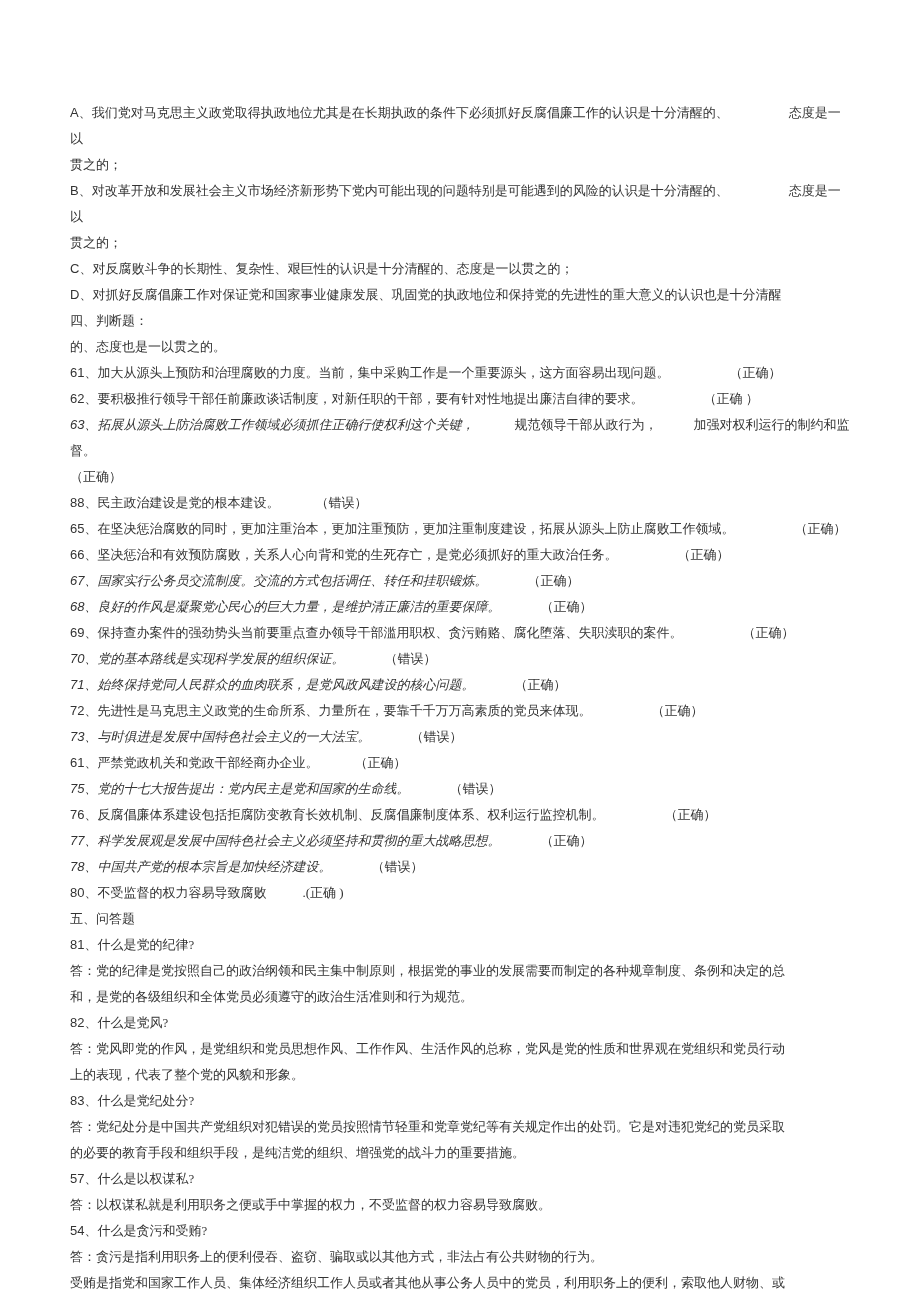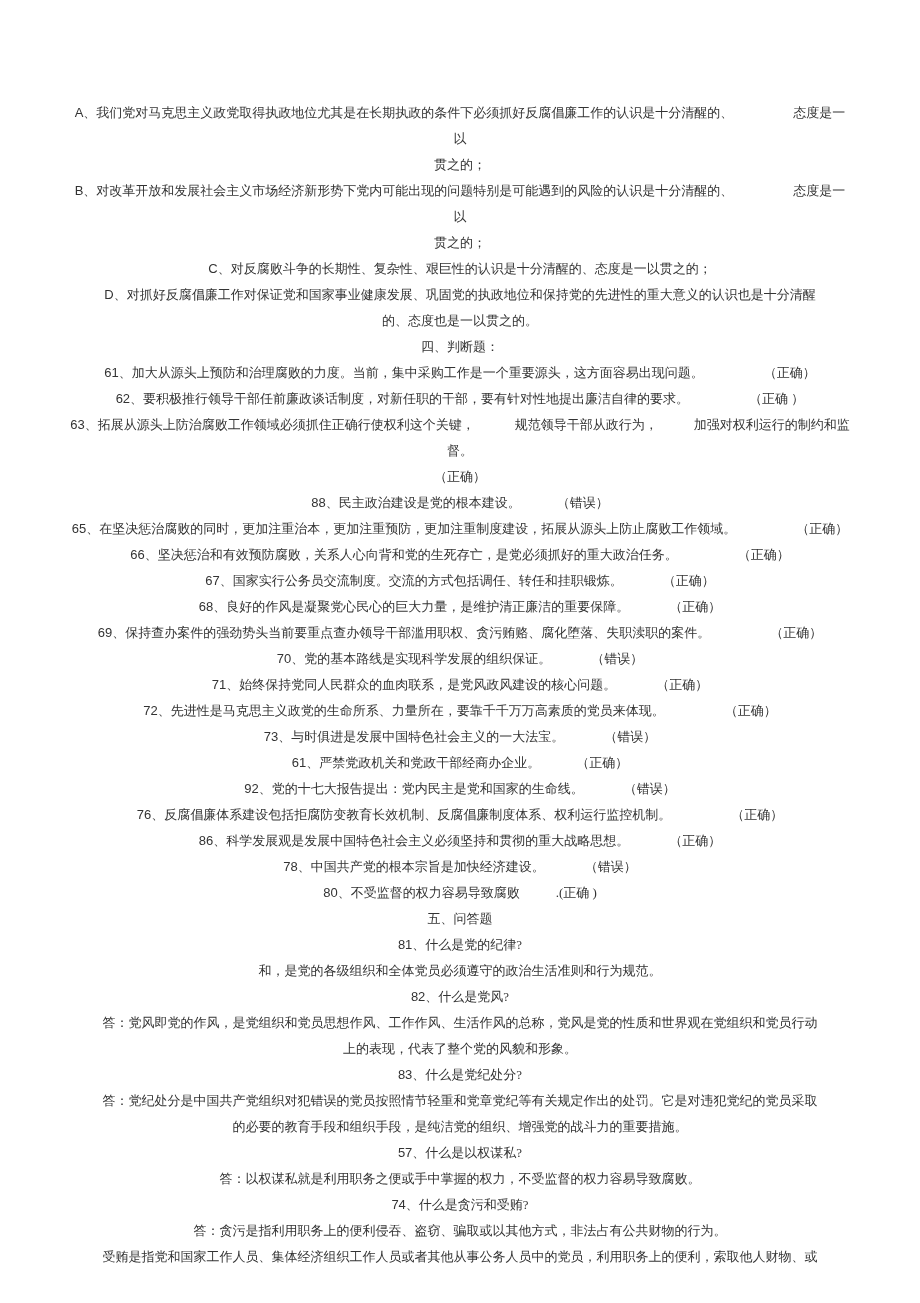--- a/index.html
+++ b/index.html
@@ -12,71 +12,71 @@
     line-height: 2.0;
   }
   .page {
     width: 780px;
     margin: 0 auto;
     padding: 100px 70px 80px 70px;
   }
   .line {
     display: block;
     margin-bottom: 0;
-    text-align: center;
   }
   .line .text-block {
     display: inline;
   }
   .gap-small { margin-right: 36px; }
-  .gap-med { margin-right: 40px; }
+  .gap-med { margin-right: 40px; font-style: italic; }
   .gap-large { margin-right: 60px; }
   .latin {
     font-family: Arial, "Helvetica Neue", Helvetica, sans-serif;
   }
 </style>
 </head>
 <body>
 
 <div class="page" id="page-root">
     <div class="line"><span class="text-block gap-large"><span class="latin">A</span>、我们党对马克思主义政党取得执政地位尤其是在长期执政的条件下必须抓好反腐倡廉工作的认识是十分清醒的、</span><span class="text-block">态度是一以</span></div>
     <div class="line"><span class="text-block">贯之的；</span></div>
     <div class="line"><span class="text-block gap-large"><span class="latin">B</span>、对改革开放和发展社会主义市场经济新形势下党内可能出现的问题特别是可能遇到的风险的认识是十分清醒的、</span><span class="text-block">态度是一以</span></div>
     <div class="line"><span class="text-block">贯之的；</span></div>
     <div class="line"><span class="text-block"><span class="latin">C</span>、对反腐败斗争的长期性、复杂性、艰巨性的认识是十分清醒的、态度是一以贯之的；</span></div>
     <div class="line"><span class="text-block"><span class="latin">D</span>、对抓好反腐倡廉工作对保证党和国家事业健康发展、巩固党的执政地位和保持党的先进性的重大意义的认识也是十分清醒</span></div>
+    <div class="line"><span class="text-block">四、判断题：</span></div>
     <div class="line"><span class="text-block">的、态度也是一以贯之的。</span></div>
-    <div class="line"><span class="text-block">四、判断题：</span></div>
     <div class="line"><span class="text-block gap-large"><span class="latin">61</span>、加大从源头上预防和治理腐败的力度。当前，集中采购工作是一个重要源头，这方面容易出现问题。</span><span class="text-block">（正确）</span></div>
     <div class="line"><span class="text-block gap-large"><span class="latin">62</span>、要积极推行领导干部任前廉政谈话制度，对新任职的干部，要有针对性地提出廉洁自律的要求。</span><span class="text-block">（正确   ）</span></div>
     <div class="line"><span class="text-block gap-med"><span class="latin">63</span>、拓展从源头上防治腐败工作领域必须抓住正确行使权利这个关键，</span><span class="text-block gap-small">规范领导干部从政行为，</span><span class="text-block">加强对权利运行的制约和监督。</span></div>
     <div class="line"><span class="text-block">（正确）</span></div>
     <div class="line"><span class="text-block gap-small"><span class="latin">88</span>、民主政治建设是党的根本建设。</span><span class="text-block">（错误）</span></div>
     <div class="line"><span class="text-block gap-large"><span class="latin">65</span>、在坚决惩治腐败的同时，更加注重治本，更加注重预防，更加注重制度建设，拓展从源头上防止腐败工作领域。</span><span class="text-block">（正确）</span></div>
     <div class="line"><span class="text-block gap-large"><span class="latin">66</span>、坚决惩治和有效预防腐败，关系人心向背和党的生死存亡，是党必须抓好的重大政治任务。</span><span class="text-block">（正确）</span></div>
     <div class="line"><span class="text-block gap-med"><span class="latin">67</span>、国家实行公务员交流制度。交流的方式包括调任、转任和挂职锻炼。</span><span class="text-block">（正确）</span></div>
     <div class="line"><span class="text-block gap-med"><span class="latin">68</span>、良好的作风是凝聚党心民心的巨大力量，是维护清正廉洁的重要保障。</span><span class="text-block">（正确）</span></div>
     <div class="line"><span class="text-block gap-large"><span class="latin">69</span>、保持查办案件的强劲势头当前要重点查办领导干部滥用职权、贪污贿赂、腐化堕落、失职渎职的案件。</span><span class="text-block">（正确）</span></div>
     <div class="line"><span class="text-block gap-med"><span class="latin">70</span>、党的基本路线是实现科学发展的组织保证。</span><span class="text-block">（错误）</span></div>
     <div class="line"><span class="text-block gap-med"><span class="latin">71</span>、始终保持党同人民群众的血肉联系，是党风政风建设的核心问题。</span><span class="text-block">（正确）</span></div>
     <div class="line"><span class="text-block gap-large"><span class="latin">72</span>、先进性是马克思主义政党的生命所系、力量所在，要靠千千万万高素质的党员来体现。</span><span class="text-block">（正确）</span></div>
     <div class="line"><span class="text-block gap-med"><span class="latin">73</span>、与时俱进是发展中国特色社会主义的一大法宝。</span><span class="text-block">（错误）</span></div>
     <div class="line"><span class="text-block gap-small"><span class="latin">61</span>、严禁党政机关和党政干部经商办企业。</span><span class="text-block">（正确）</span></div>
-    <div class="line"><span class="text-block gap-med"><span class="latin">92</span>、党的十七大报告提出：党内民主是党和国家的生命线。</span><span class="text-block">（错误）</span></div>
+    <div class="line"><span class="text-block gap-med"><span class="latin">75</span>、党的十七大报告提出：党内民主是党和国家的生命线。</span><span class="text-block">（错误）</span></div>
     <div class="line"><span class="text-block gap-large"><span class="latin">76</span>、反腐倡廉体系建设包括拒腐防变教育长效机制、反腐倡廉制度体系、权利运行监控机制。</span><span class="text-block">（正确）</span></div>
-    <div class="line"><span class="text-block gap-med"><span class="latin">86</span>、科学发展观是发展中国特色社会主义必须坚持和贯彻的重大战略思想。</span><span class="text-block">（正确）</span></div>
+    <div class="line"><span class="text-block gap-med"><span class="latin">77</span>、科学发展观是发展中国特色社会主义必须坚持和贯彻的重大战略思想。</span><span class="text-block">（正确）</span></div>
     <div class="line"><span class="text-block gap-med"><span class="latin">78</span>、中国共产党的根本宗旨是加快经济建设。</span><span class="text-block">（错误）</span></div>
     <div class="line"><span class="text-block gap-small"><span class="latin">80</span>、不受监督的权力容易导致腐败</span><span class="text-block">.(正确 )</span></div>
     <div class="line"><span class="text-block">五、问答题</span></div>
     <div class="line"><span class="text-block"><span class="latin">81</span>、什么是党的纪律?</span></div>
+    <div class="line"><span class="text-block">答：党的纪律是党按照自己的政治纲领和民主集中制原则，根据党的事业的发展需要而制定的各种规章制度、条例和决定的总</span></div>
     <div class="line"><span class="text-block">和，是党的各级组织和全体党员必须遵守的政治生活准则和行为规范。</span></div>
     <div class="line"><span class="text-block"><span class="latin">82</span>、什么是党风?</span></div>
     <div class="line"><span class="text-block">答：党风即党的作风，是党组织和党员思想作风、工作作风、生活作风的总称，党风是党的性质和世界观在党组织和党员行动</span></div>
     <div class="line"><span class="text-block">上的表现，代表了整个党的风貌和形象。</span></div>
     <div class="line"><span class="text-block"><span class="latin">83</span>、什么是党纪处分?</span></div>
     <div class="line"><span class="text-block">答：党纪处分是中国共产党组织对犯错误的党员按照情节轻重和党章党纪等有关规定作出的处罚。它是对违犯党纪的党员采取</span></div>
     <div class="line"><span class="text-block">的必要的教育手段和组织手段，是纯洁党的组织、增强党的战斗力的重要措施。</span></div>
     <div class="line"><span class="text-block"><span class="latin">57</span>、什么是以权谋私?</span></div>
     <div class="line"><span class="text-block">答：以权谋私就是利用职务之便或手中掌握的权力，不受监督的权力容易导致腐败。</span></div>
-    <div class="line"><span class="text-block"><span class="latin">74</span>、什么是贪污和受贿?</span></div>
+    <div class="line"><span class="text-block"><span class="latin">54</span>、什么是贪污和受贿?</span></div>
     <div class="line"><span class="text-block">答：贪污是指利用职务上的便利侵吞、盗窃、骗取或以其他方式，非法占有公共财物的行为。</span></div>
     <div class="line"><span class="text-block">受贿是指党和国家工作人员、集体经济组织工作人员或者其他从事公务人员中的党员，利用职务上的便利，索取他人财物、或</span></div>
   </div>
 
 </body></html>

